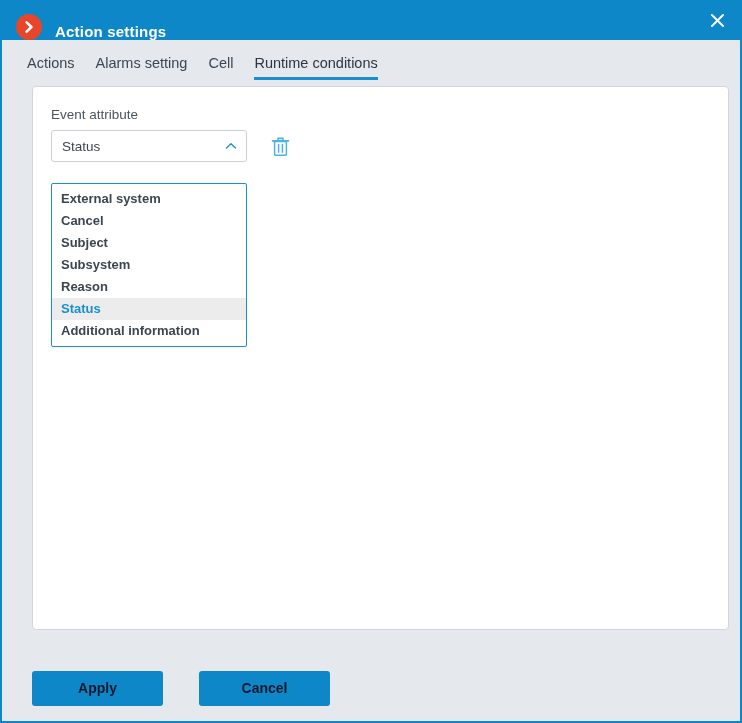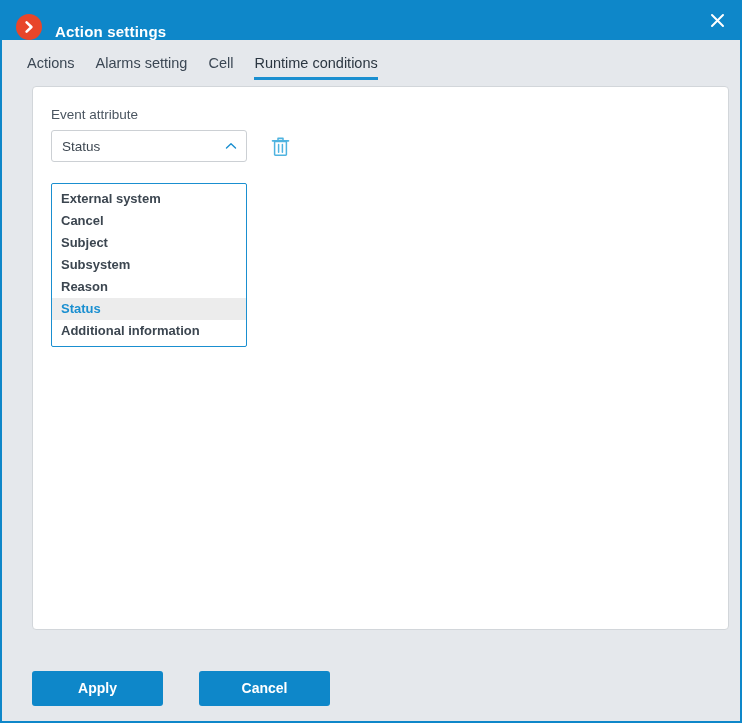--- a/index.html
+++ b/index.html
@@ -209,21 +209,21 @@
     background: #e5e8ec;
     display: flex;
     align-items: center;
     padding-left: 30px;
     box-sizing: border-box;
   }
   .btn {
     height: 35px;
     min-width: 131px;
     background: #0e87c9;
-    color: #ffffff;
+    color: #0f172a;
     font-size: 14px;
     font-weight: bold;
     border: none;
     border-radius: 3px;
     cursor: pointer;
     font-family: "Liberation Sans", sans-serif;
     padding: 0 18px;
   }
   .btn + .btn { margin-left: 36px; }
 </style>

